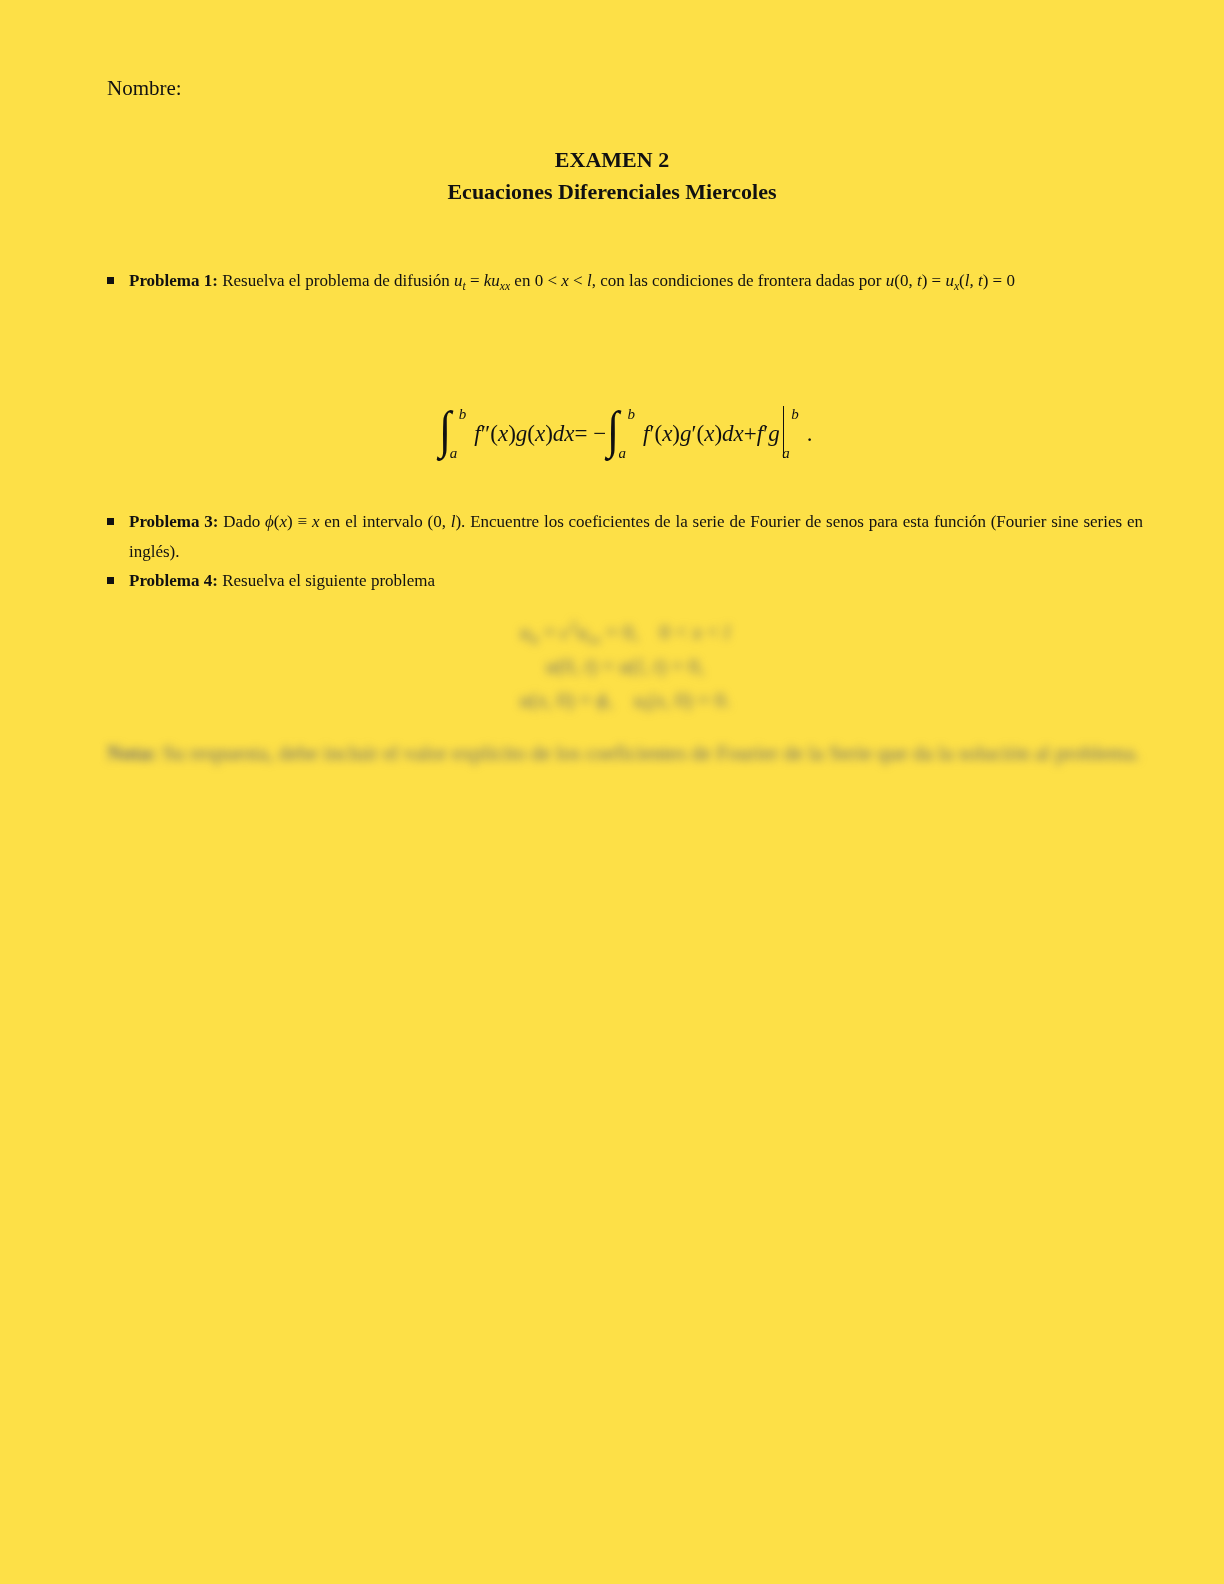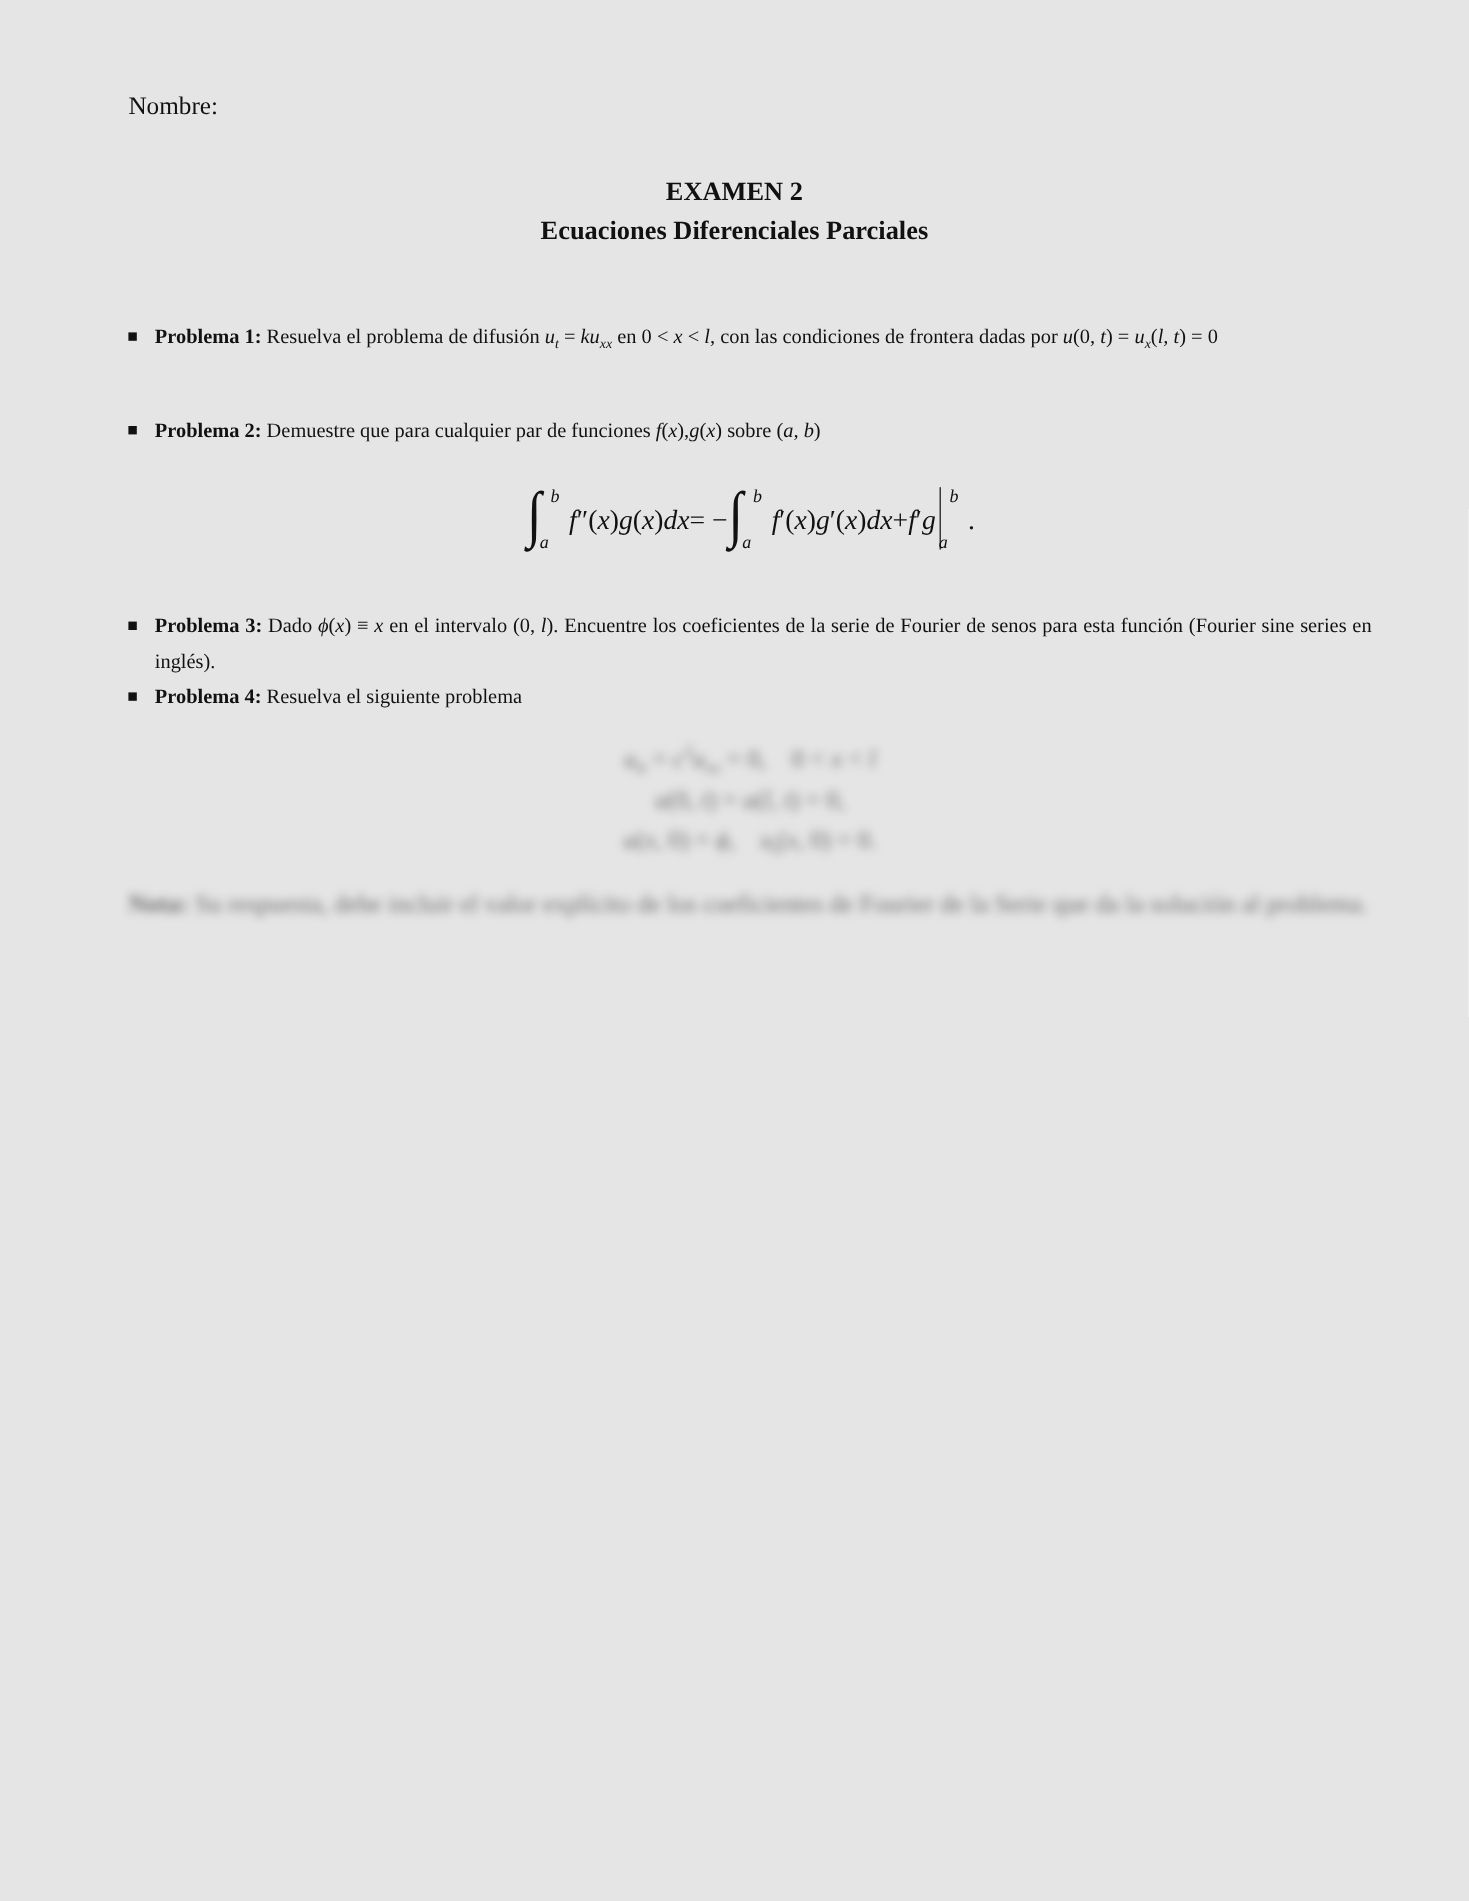--- a/index.html
+++ b/index.html
@@ -1,19 +1,19 @@
 <!DOCTYPE html>
 <html><head>
 <meta charset="utf-8">
 <style>
   html,body{margin:0;padding:0;background:#ffffff;}
   .page{
     position:relative;
     width:1224px;height:1584px;
-    background:#e5e5e5;
+    background:#fde047;
     font-family:"Liberation Serif","DejaVu Serif",serif;
     color:#111111;
     overflow:hidden;
   }
   .nombre{
     position:absolute;left:107px;top:74px;
     font-size:21px;line-height:28px;
   }
   .title-block{
     position:absolute;left:0;top:144px;width:1224px;
@@ -74,32 +74,28 @@
 </style>
 </head>
 <body>
 
 <div class="page">
 
   <div class="nombre">Nombre:</div>
 
   <div class="title-block">
     <div>EXAMEN 2</div>
-    <div>Ecuaciones Diferenciales Parciales</div>
+    <div>Ecuaciones Diferenciales Miercoles</div>
   </div>
 
   <div class="item p1">
     <span class="bullet"></span>
     <span class="itext"><b>Problema 1:</b> Resuelva el problema de difusión <i>u<sub>t</sub></i> = <i>ku<sub>xx</sub></i> en 0 &lt; <i>x</i> &lt; <i>l</i>, con las condiciones de frontera dadas por <i>u</i>(0, <i>t</i>) = <i>u<sub>x</sub></i>(<i>l, t</i>) = 0</span>
   </div>
 
-  <div class="item p2">
-    <span class="bullet"></span>
-    <span class="itext"><b>Problema 2:</b> Demuestre que para cualquier par de funciones <i>f</i>(<i>x</i>),<i>g</i>(<i>x</i>) sobre (<i>a, b</i>)</span>
-  </div>
 
   <div class="formula"><span class="big-int">∫</span><span class="ilim">
         <span class="u">b</span>
         <span class="l">a</span>
       </span><i>f</i>″(<i>x</i>)<i>g</i>(<i>x</i>)<i>dx</i> = −<span class="big-int">∫</span><span class="ilim">
         <span class="u">b</span>
         <span class="l">a</span>
       </span><i>f</i>′(<i>x</i>)<i>g</i>′(<i>x</i>)<i>dx</i> + <i>f</i>′<i>g</i><span class="eval-bar"></span><span class="ilim">
         <span class="u">b</span>
         <span class="l">a</span>

